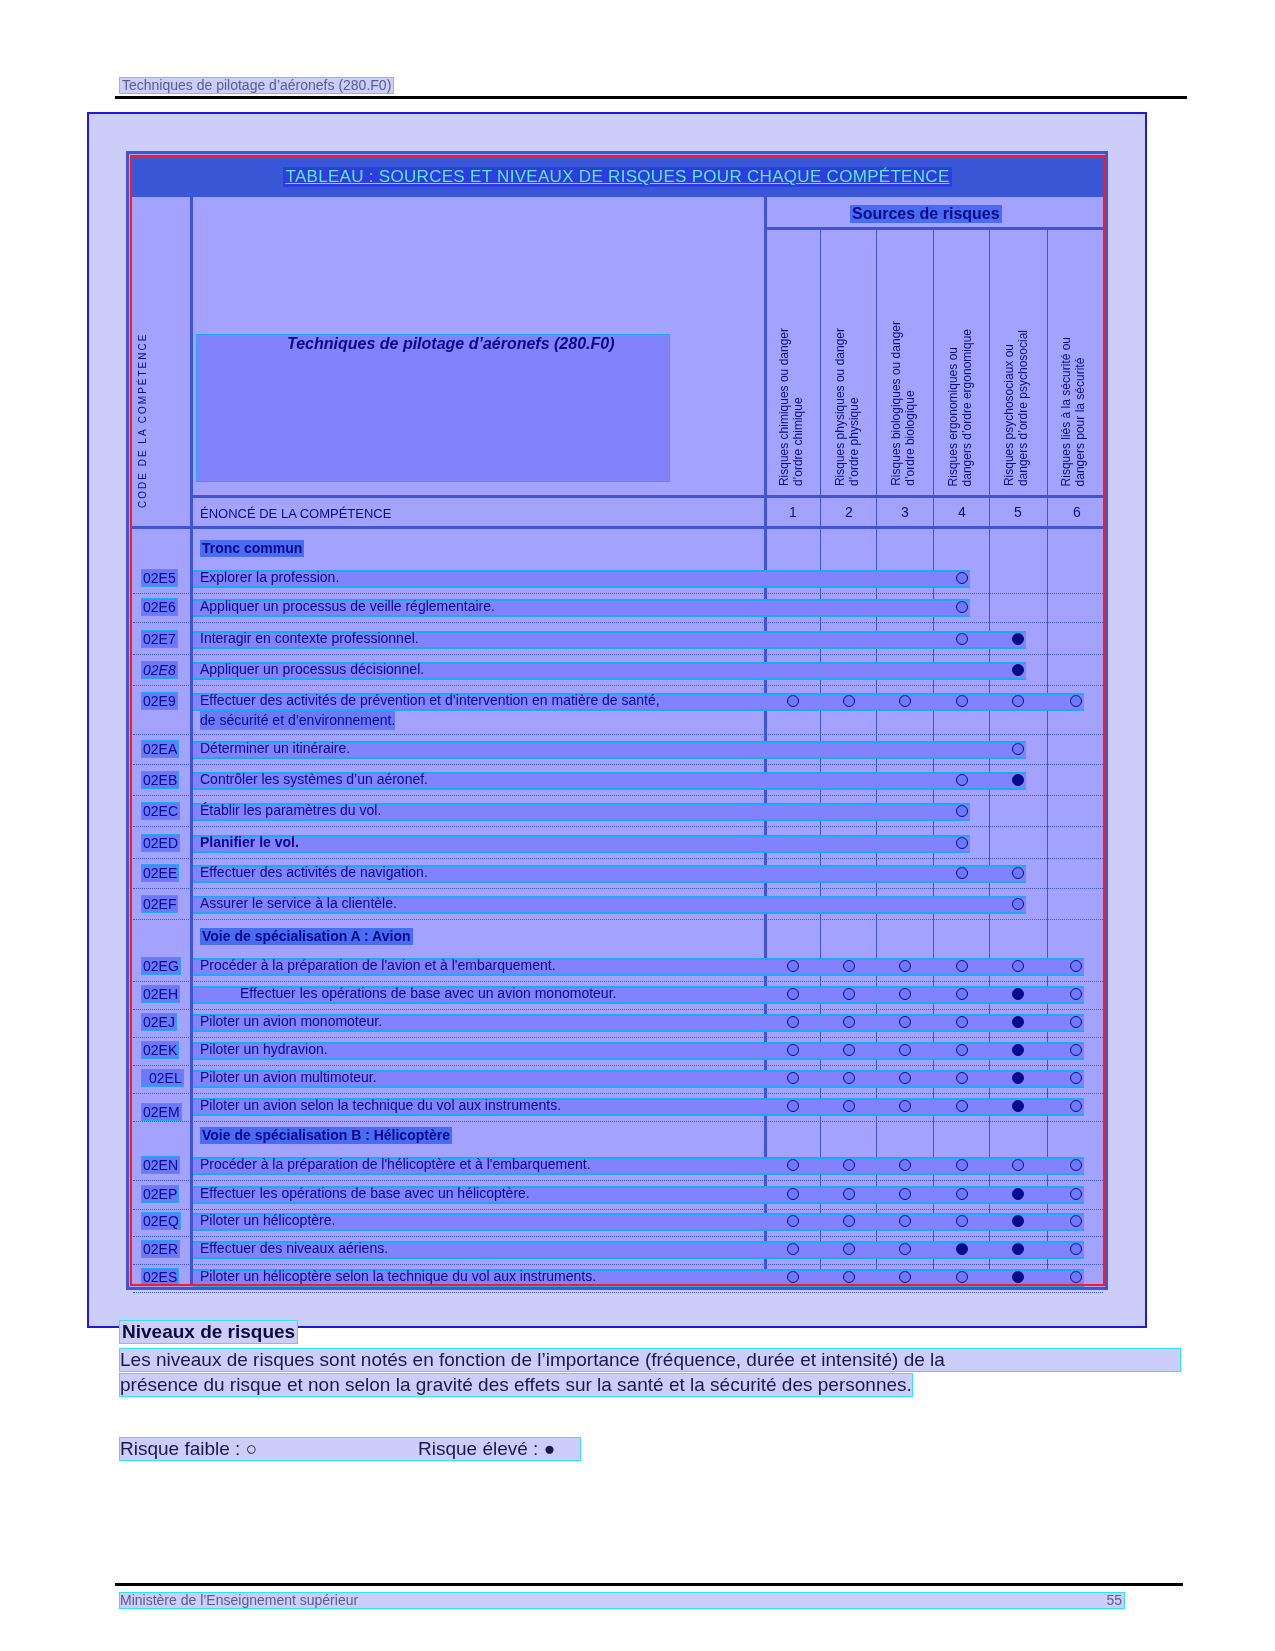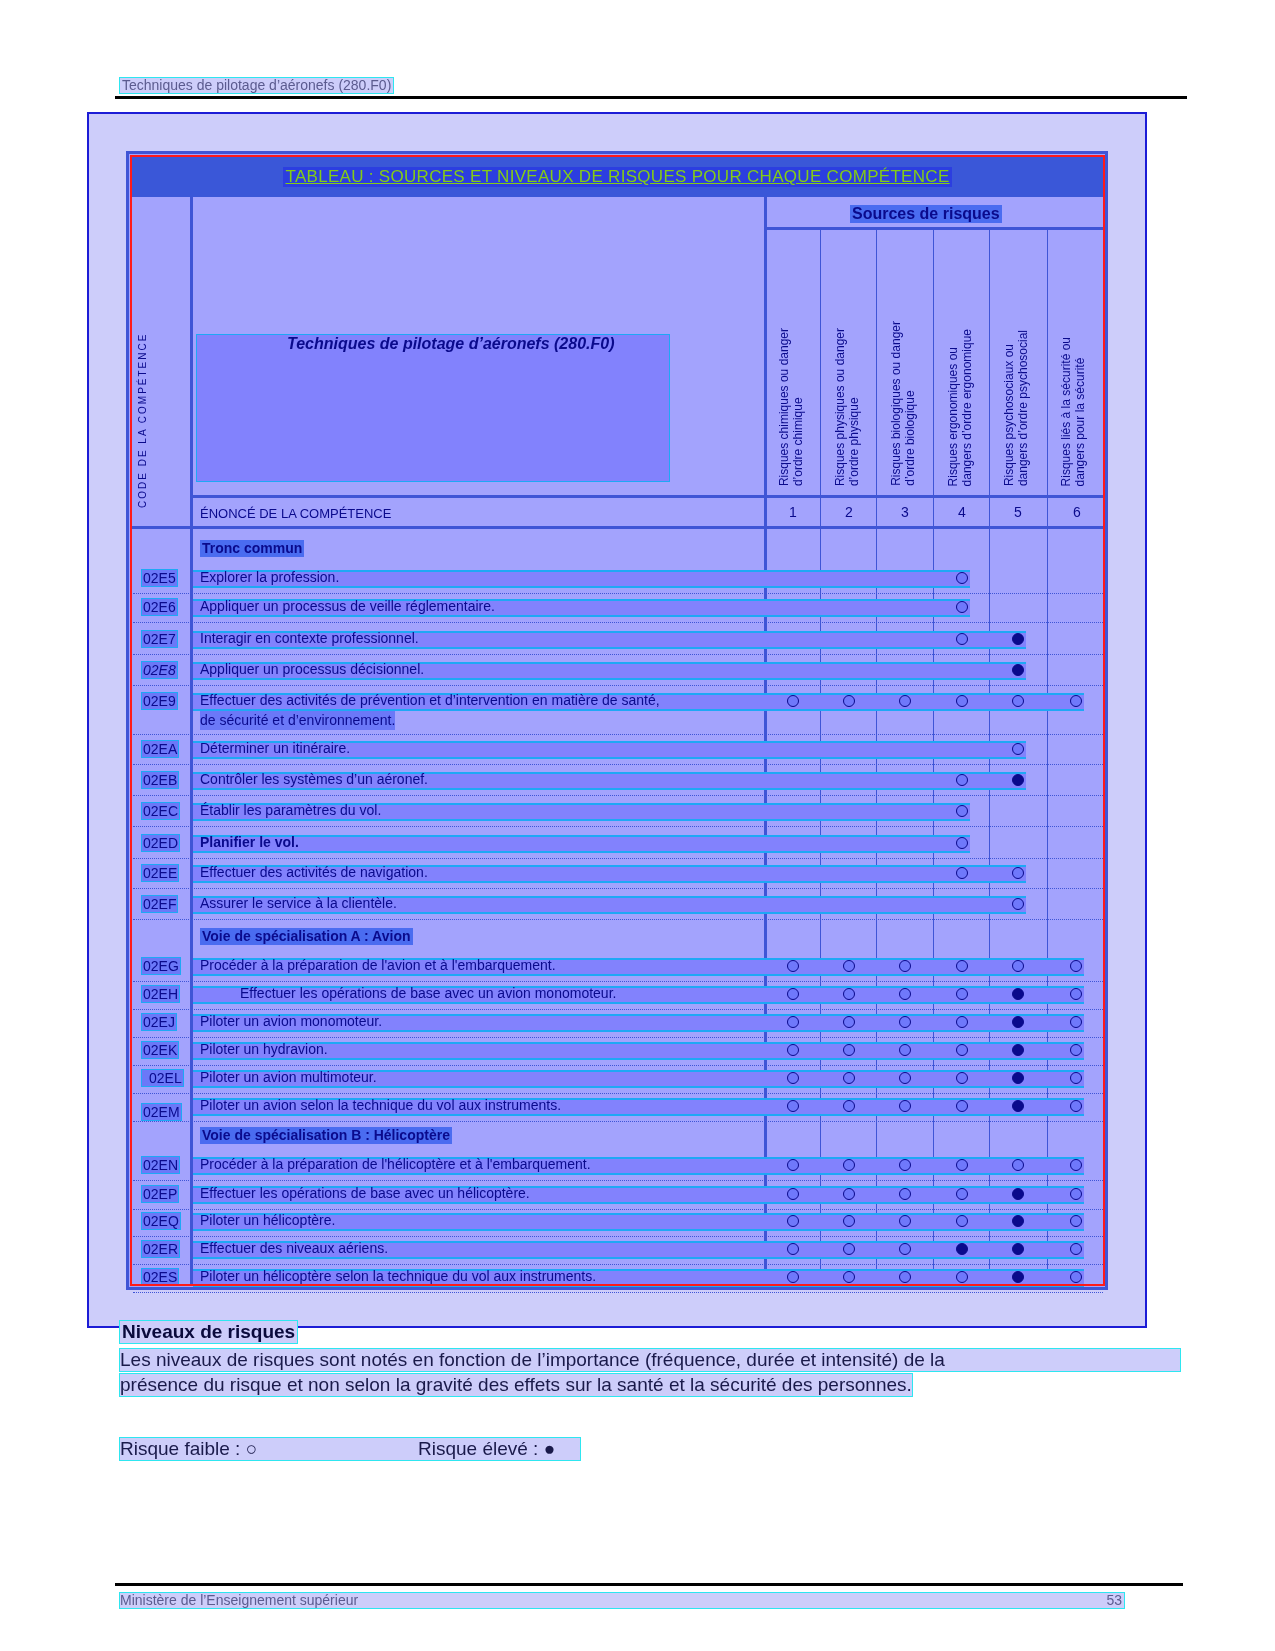--- a/index.html
+++ b/index.html
@@ -3,21 +3,21 @@
 <meta charset="utf-8">
 <style>
   html, body { margin:0; padding:0; }
   body { width:1275px; height:1651px; position:relative; background:#ffffff; font-family:"Liberation Sans", sans-serif; overflow:hidden; }
   .hdr-text { position:absolute; left:119px; top:77px; font-size:14px; color:#5b5b8f; background:#cdcdfa; border:1px solid #2ee6f0; padding:0 2px; line-height:15px; }
   .hdr-rule { position:absolute; left:115px; top:96px; width:1072px; height:3px; background:#000; }
   .outer-box { position:absolute; left:87px; top:112px; width:1060px; height:1216px; background:#cdcdfa; border:2px solid #1c1cd6; box-sizing:border-box; }
   .tbl { position:absolute; left:126px; top:151px; width:982px; height:1139px; background:#a3a3fd; border:3px solid #3f55d6; box-sizing:border-box; }
   .tbl-red { position:absolute; left:130px; top:155px; width:975px; height:1131px; border:2px solid #ff1a1a; box-sizing:border-box; pointer-events:none; }
   .title-bar { position:absolute; left:132px; top:157px; width:971px; height:40px; background:#3a57d8; display:flex; align-items:center; justify-content:center; }
-  .title-bar span { color:#84cc16; font-size:17px; letter-spacing:0.3px; text-decoration:underline; background:#2c3ee0; padding:0 2px; }
+  .title-bar span { color:#5eead4; font-size:17px; letter-spacing:0.3px; text-decoration:underline; background:#2c3ee0; padding:0 2px; }
   .vline { position:absolute; background:#3f55d6; }
   .hline { position:absolute; background:#3f55d6; }
   .dotline { position:absolute; border-top:1px dotted #3f55d6; height:0; }
   .sources-label { position:absolute; left:850px; top:205px; font-size:16px; font-weight:bold; color:#0a0a8c; background:#4a6cf0; padding:0 2px; }
   .prog-title { position:absolute; left:196px; top:334px; width:474px; height:148px; background:#8282fd; border:1px solid #1ea8f5; box-sizing:border-box; }
   .prog-title span { position:absolute; left:90px; top:0; font-size:16px; font-weight:bold; font-style:italic; color:#0a0a8c; }
   .code-vert { position:absolute; left:137px; top:333px; width:18px; height:182px; writing-mode:vertical-rl; transform:rotate(180deg); font-size:10px; color:#0a0a8c; letter-spacing:2px; text-align:right; }
   .col-head { position:absolute; top:240px; height:246px; width:52px; }
   .col-head .v { position:absolute; bottom:0; left:6px; writing-mode:vertical-rl; transform:rotate(180deg); font-size:12px; line-height:14px; color:#0a0a8c; white-space:pre-line; text-align:left; }
   .num-cell { position:absolute; top:504px; font-size:14px; color:#0a0a8c; width:20px; text-align:center; }
@@ -338,16 +338,16 @@
 <div class="para" style="top:1348px;width:1060px;">Les niveaux de risques sont notés en fonction de l’importance (fréquence, durée et intensité) de la</div>
 <div class="para" style="top:1373px;">présence du risque et non selon la gravité des effets sur la santé et la sécurité des personnes.</div>
 <div class="legend">
   <span>Risque faible : ○</span>
   <span class="lg-high">Risque élevé : ●</span>
 </div>
 
 <div class="ftr-rule"></div>
 <div class="ftr">
   <span>Ministère de l’Enseignement supérieur</span>
-  <span class="pg">53</span>
+  <span class="pg">55</span>
 </div>
 
 <div class="tbl-red"></div>
 
 </body></html>

